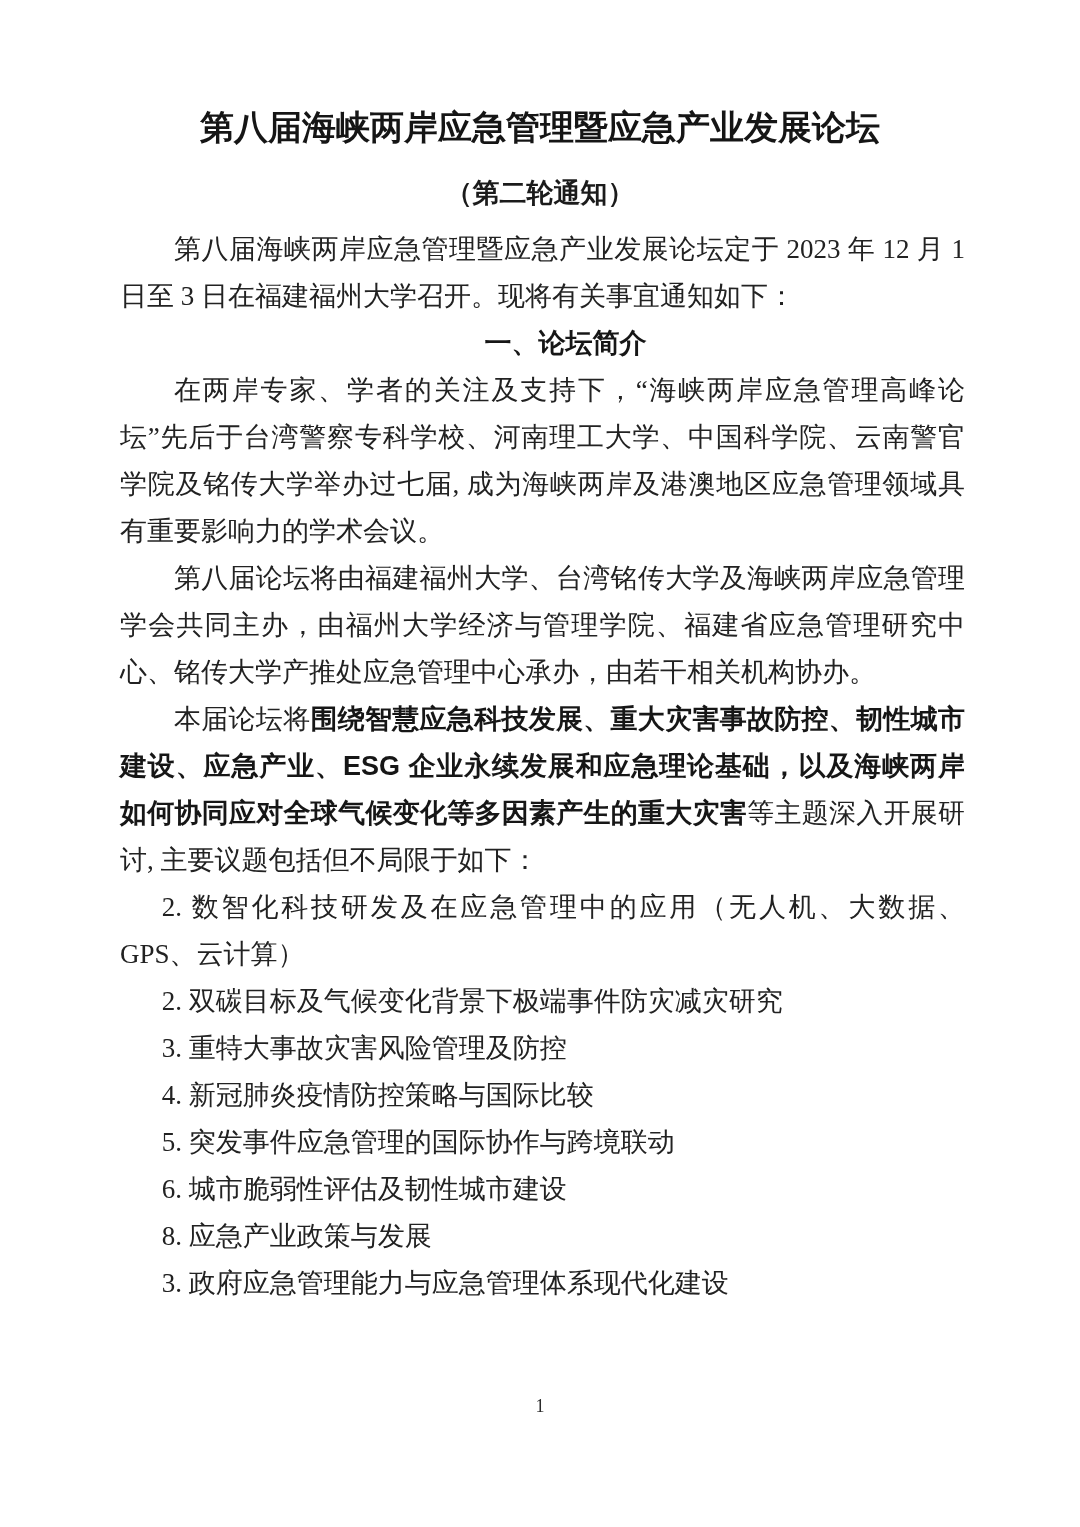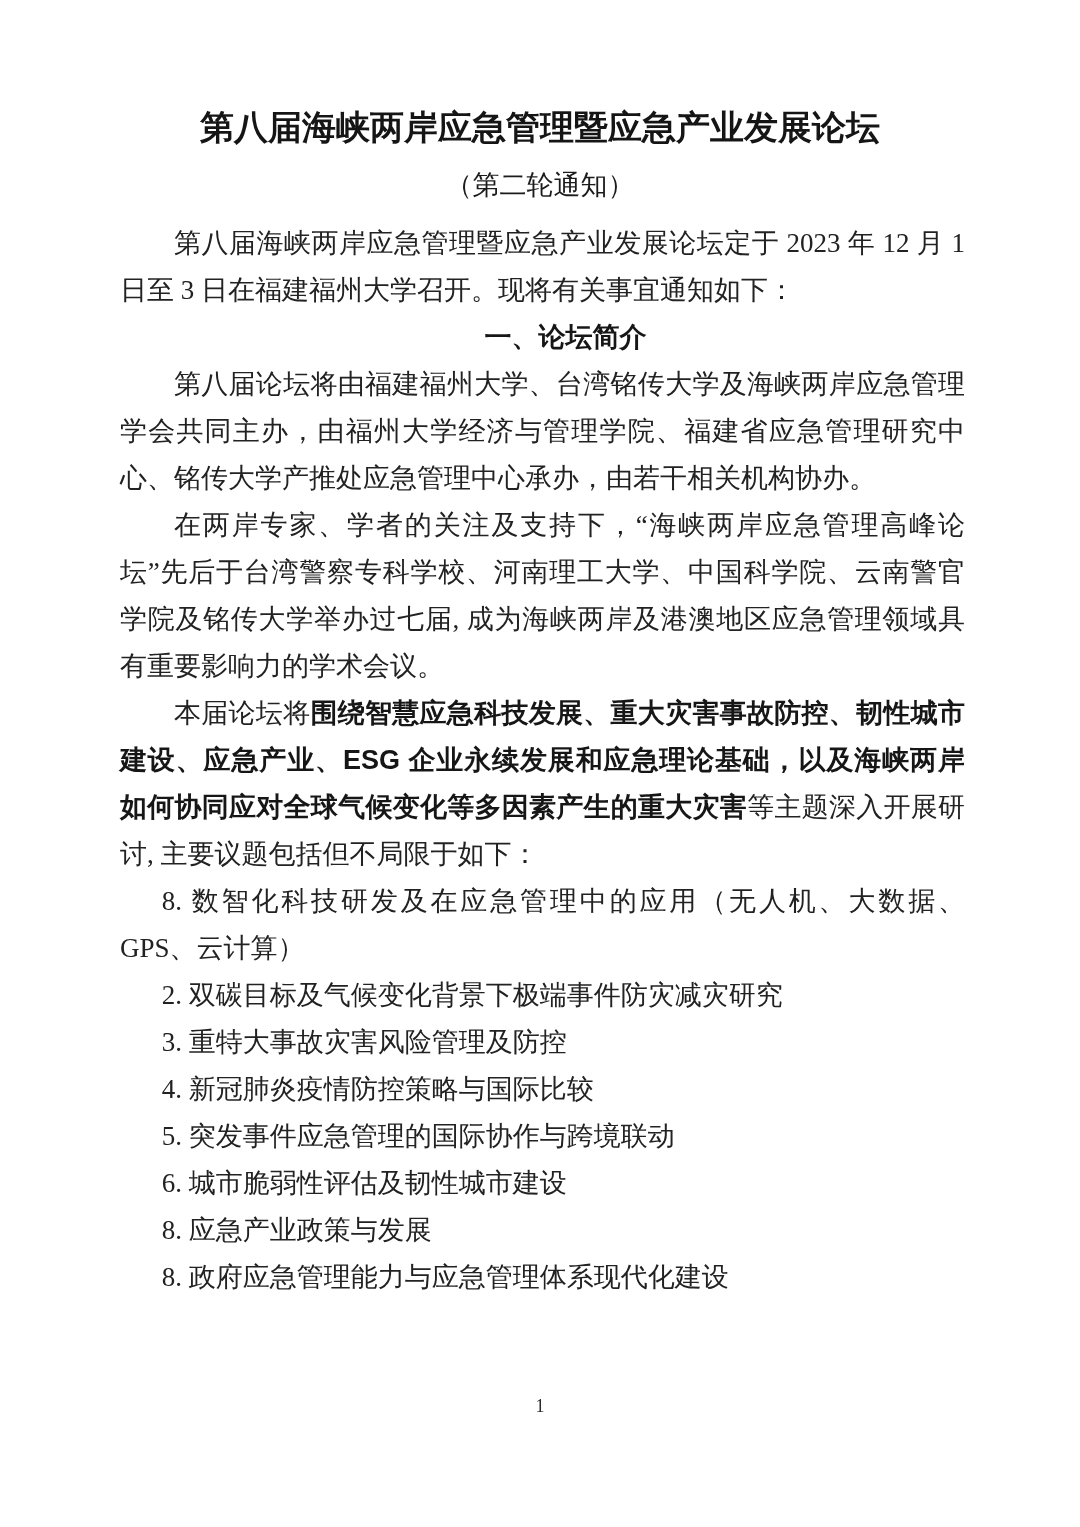--- a/index.html
+++ b/index.html
@@ -21,31 +21,31 @@
     padding-top: 104px;
     text-align: center;
     font-family: "Liberation Sans", "DejaVu Sans", sans-serif;
     font-weight: 700;
     font-size: 34px;
     line-height: 46px;
     letter-spacing: 0px;
     color: #151515;
   }
   .doc-subtitle {
-    margin-top: 16px;
+    margin-top: 24px;
     text-align: center;
     font-size: 27px;
     line-height: 38px;
-    font-weight: 400;
+    font-weight: 700;
     color: #1b1b1b;
   }
   .doc-body {
     position: absolute;
     left: 120px;
-    top: 220px;
+    top: 226px;
     width: 845px;
     font-size: 27px;
     line-height: 47px;
     text-align: justify;
     color: #222222;
   }
   .doc-body p {
     margin: 0;
     text-indent: 2em;
   }
@@ -86,33 +86,33 @@
   <h1 class="doc-title">第八届海峡两岸应急管理暨应急产业发展论坛</h1>
 
   <div class="doc-subtitle">（第二轮通知）</div>
 
   <div class="doc-body">
 
     <p>第八届海峡两岸应急管理暨应急产业发展论坛定于 2023 年 12 月 1 日至 3 日在福建福州大学召开。现将有关事宜通知如下：</p>
 
     <h2 class="section-heading">一、论坛简介</h2>
 
+    <p>在两岸专家、学者的关注及支持下，“海峡两岸应急管理高峰论坛”先后于台湾警察专科学校、河南理工大学、中国科学院、云南警官学院及铭传大学举办过七届, 成为海峡两岸及港澳地区应急管理领域具有重要影响力的学术会议。</p>
+
     <p>第八届论坛将由福建福州大学、台湾铭传大学及海峡两岸应急管理学会共同主办，由福州大学经济与管理学院、福建省应急管理研究中心、铭传大学产推处应急管理中心承办，由若干相关机构协办。</p>
-
-    <p>在两岸专家、学者的关注及支持下，“海峡两岸应急管理高峰论坛”先后于台湾警察专科学校、河南理工大学、中国科学院、云南警官学院及铭传大学举办过七届, 成为海峡两岸及港澳地区应急管理领域具有重要影响力的学术会议。</p>
 
 
     <p><span>本届论坛将</span><span class="hei-bold">围绕智慧应急科技发展、重大灾害事故防控、韧性城市建设、应急产业、ESG 企业永续发展和应急理论基础，以及海峡两岸如何协同应对全球气候变化等多因素产生的重大灾害</span><span>等主题深入开展研讨, 主要议题包括但不局限于如下：</span></p>
 
-    <p class="topic-item">8. 数智化科技研发及在应急管理中的应用（无人机、大数据、GPS、云计算）</p>
+    <p class="topic-item">2. 数智化科技研发及在应急管理中的应用（无人机、大数据、GPS、云计算）</p>
     <p class="topic-item">2. 双碳目标及气候变化背景下极端事件防灾减灾研究</p>
     <p class="topic-item">3. 重特大事故灾害风险管理及防控</p>
     <p class="topic-item">4. 新冠肺炎疫情防控策略与国际比较</p>
     <p class="topic-item">5. 突发事件应急管理的国际协作与跨境联动</p>
     <p class="topic-item">6. 城市脆弱性评估及韧性城市建设</p>
     <p class="topic-item">8. 应急产业政策与发展</p>
-    <p class="topic-item">8. 政府应急管理能力与应急管理体系现代化建设</p>
+    <p class="topic-item">3. 政府应急管理能力与应急管理体系现代化建设</p>
 
   </div>
 
   <div class="page-number">1</div>
 
 </div>
 
 </body></html>

